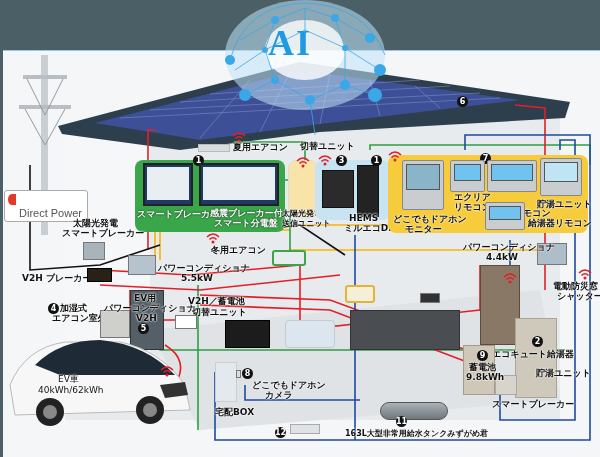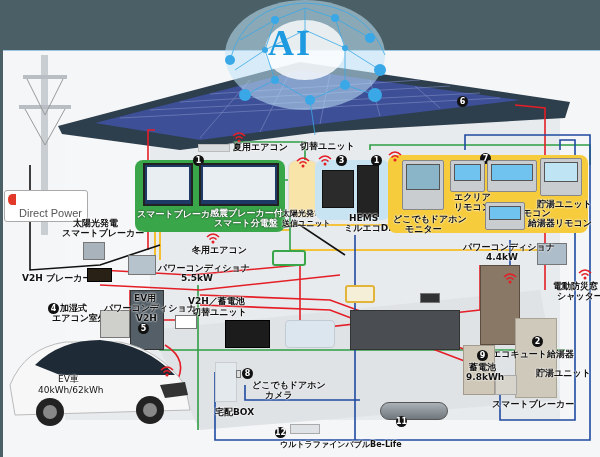--- a/index.html
+++ b/index.html
@@ -207,21 +207,21 @@
   <div class="lbl" style="left:62px;top:228px">スマートブレーカー</div>
   <div class="device" style="left:83px;top:242px;width:22px;height:18px;background:#a9b3bb"></div>
   <div class="lbl" style="left:22px;top:273px">V2H ブレーカー</div>
   <div class="device" style="left:87px;top:268px;width:25px;height:14px;background:#2a2116;border-color:#000"></div>
 
   <svg class="wifi" style="left:206px;top:232px" viewBox="0 0 14 12">
       <path d="M1,5 Q7,-1 13,5" stroke="#e41e26" stroke-width="1.6" fill="none"></path>
       <path d="M3.5,7.5 Q7,4 10.5,7.5" stroke="#e41e26" stroke-width="1.6" fill="none"></path>
       <circle cx="7" cy="10" r="1.5" fill="#e41e26"></circle>
     </svg>
-  <div class="lbl" style="left:192px;top:245px">冬用エアコン</div>
+  <div class="lbl" style="left:211px;top:245px">冬用エアコン</div>
 
   <div class="device" style="left:128px;top:255px;width:28px;height:20px;background:#b6c3cc"></div>
   <div class="lbl" style="left:158px;top:263px">パワーコンディショナ</div>
   <div class="lbl" style="left:181px;top:273px">5.5kW</div>
 
   <div class="device" style="left:272px;top:250px;width:34px;height:16px;background:#e7ecef;border:2px solid #3aa64a;border-radius:3px"></div>
 
   <div class="num" style="left:48px;top:303px">4</div>
   <div class="lbl left" style="left:60px;top:303px">加湿式</div>
   <div class="lbl" style="left:52px;top:313px">エアコン室外機</div>
@@ -294,16 +294,16 @@
 
   <div class="device" style="left:215px;top:362px;width:22px;height:40px;background:#e4e9ee;border-color:#c8ced3"></div>
   <div class="device" style="left:236px;top:370px;width:5px;height:8px;background:#ddd"></div>
   <div class="num" style="left:242px;top:368px">8</div>
   <div class="lbl" style="left:252px;top:380px">どこでもドアホン</div>
   <div class="lbl" style="left:265px;top:390px">カメラ</div>
   <div class="lbl" style="left:215px;top:407px">宅配BOX</div>
 
   <div class="device" style="left:380px;top:402px;width:68px;height:18px;background:linear-gradient(#aab2b8,#6f777d);border-color:#555;border-radius:9px"></div>
   <div class="num" style="left:396px;top:416px">11</div>
+  <div class="lbl" style="left:345px;top:429px;font-size:8px">163L大型非常用給水タンクみずがめ君</div>
   <div class="num" style="left:275px;top:427px">12</div>
   <div class="device" style="left:290px;top:424px;width:30px;height:10px;background:#dfe3e6;border-color:#aaa"></div>
-  <div class="lbl" style="left:280px;top:440px;font-size:8px">ウルトラファインバブルBe-Life</div>
 </div>
 
 </body></html>

